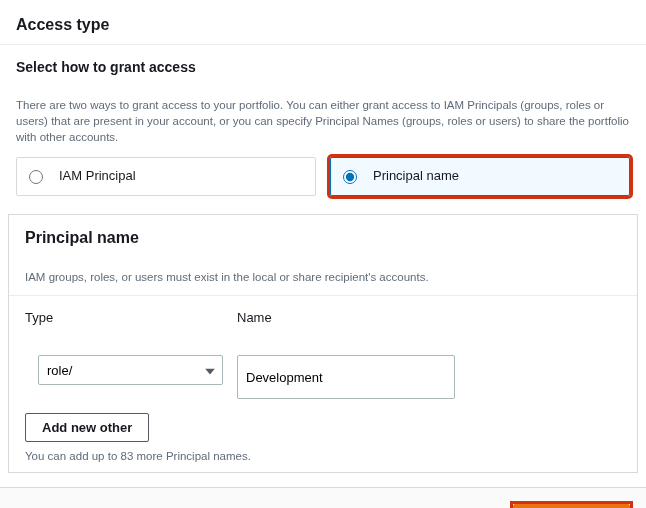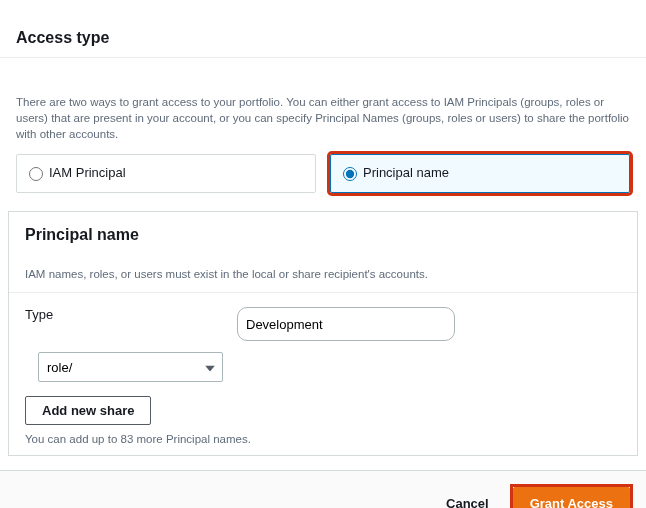--- a/index.html
+++ b/index.html
@@ -4,21 +4,21 @@
 <style>
   * { box-sizing: border-box; margin: 0; padding: 0; }
   body {
     font-family: "Amazon Ember", "Helvetica Neue", Arial, sans-serif;
     font-size: 13px;
     color: #16191f;
     background: #ffffff;
     width: 646px;
   }
   .header {
-    padding: 29px 16px 10px;
+    padding: 16px 16px 10px;
     border-bottom: 1px solid #eaeded;
   }
   .header h2 {
     font-size: 16px;
     font-weight: 700;
   }
   .section {
     padding: 14px 16px 18px;
   }
   .section h3 {
@@ -36,21 +36,21 @@
     display: flex;
     gap: 14px;
     margin-top: 12px;
   }
   .radio-card {
     flex: 1;
     border: 1px solid #d5dbdb;
     border-radius: 2px;
     padding: 10px 12px;
     display: flex;
-    gap: 6px;
+    gap: 16px;
     align-items: flex-start;
     background: #fff;
   }
   .radio-card.selected {
     background: #f1faff;
     border-color: #0073bb;
     outline: 3px solid #d13212;
   }
   .radio-card input[type="radio"] {
     margin-top: 2px;
@@ -116,23 +116,23 @@
   .select-wrap .caret {
     position: absolute;
     right: 8px;
     top: 50%;
     transform: translateY(-50%);
     pointer-events: none;
     color: #545b64;
   }
   .text-input {
     width: 218px;
-    height: 34px;
+    height: 44px;
     border: 1px solid #aab7b8;
-    border-radius: 10px;
+    border-radius: 2px;
     padding: 0 8px;
     font-size: 13px;
   }
   .btn-secondary {
     border: 1px solid #545b64;
     background: #fff;
     color: #16191f;
     font-weight: 700;
     font-size: 13px;
     padding: 6px 16px;
@@ -178,20 +178,21 @@
   }
 </style>
 </head>
 <body>
 
 <div class="header">
   <h2>Access type</h2>
 </div>
 
 <div class="section">
+  <h3>Select how to grant access</h3>
   <p class="subtext">There are two ways to grant access to your portfolio. You can either grant access to IAM Principals (groups, roles or users) that are present in your account, or you can specify Principal Names (groups, roles or users) to share the portfolio with other accounts.</p>
 
   <div class="radio-row">
     <label class="radio-card">
       <input type="radio" name="access" style="">
       <div class="rc-body">
         <div class="rc-title">IAM Principal</div>
       </div>
     </label>
 
@@ -200,42 +201,43 @@
       <div class="rc-body">
         <div class="rc-title">Principal name</div>
       </div>
     </label>
   </div>
 </div>
 
 <div class="panel">
   <div class="panel-head">
     <h3>Principal name</h3>
-    <div class="subtext">IAM names, roles, or users must exist in the local or share recipient's accounts.</div>
+    <div class="subtext">IAM groups, roles, or users must exist in the local or share recipient's accounts.</div>
   </div>
   <div class="panel-body">
     <div class="fields">
       <div class="field">
         <label>Type</label>
         <div class="select-wrap">
           <select>
             <option>role/</option>
           </select>
           <span class="caret">
             <svg width="10" height="6" viewBox="0 0 10 6">
                 <path d="M0 0 L5 6 L10 0 Z" fill="#545b64"></path>
               </svg>
           </span>
         </div>
       </div>
       <div class="field">
+        <label>Name</label>
         <input class="text-input" type="text" value="Development" style="">
       </div>
     </div>
-    <button class="btn-secondary">Add new share</button>
+    <button class="btn-secondary">Add new other</button>
     <div class="footnote">You can add up to 83 more Principal names.</div>
   </div>
 </div>
 
 <div class="footer-bar">
   <button class="btn-link">Cancel</button>
   <span class="btn-primary-wrap">
     <button class="btn-primary">Grant Access</button>
   </span>
 </div>

